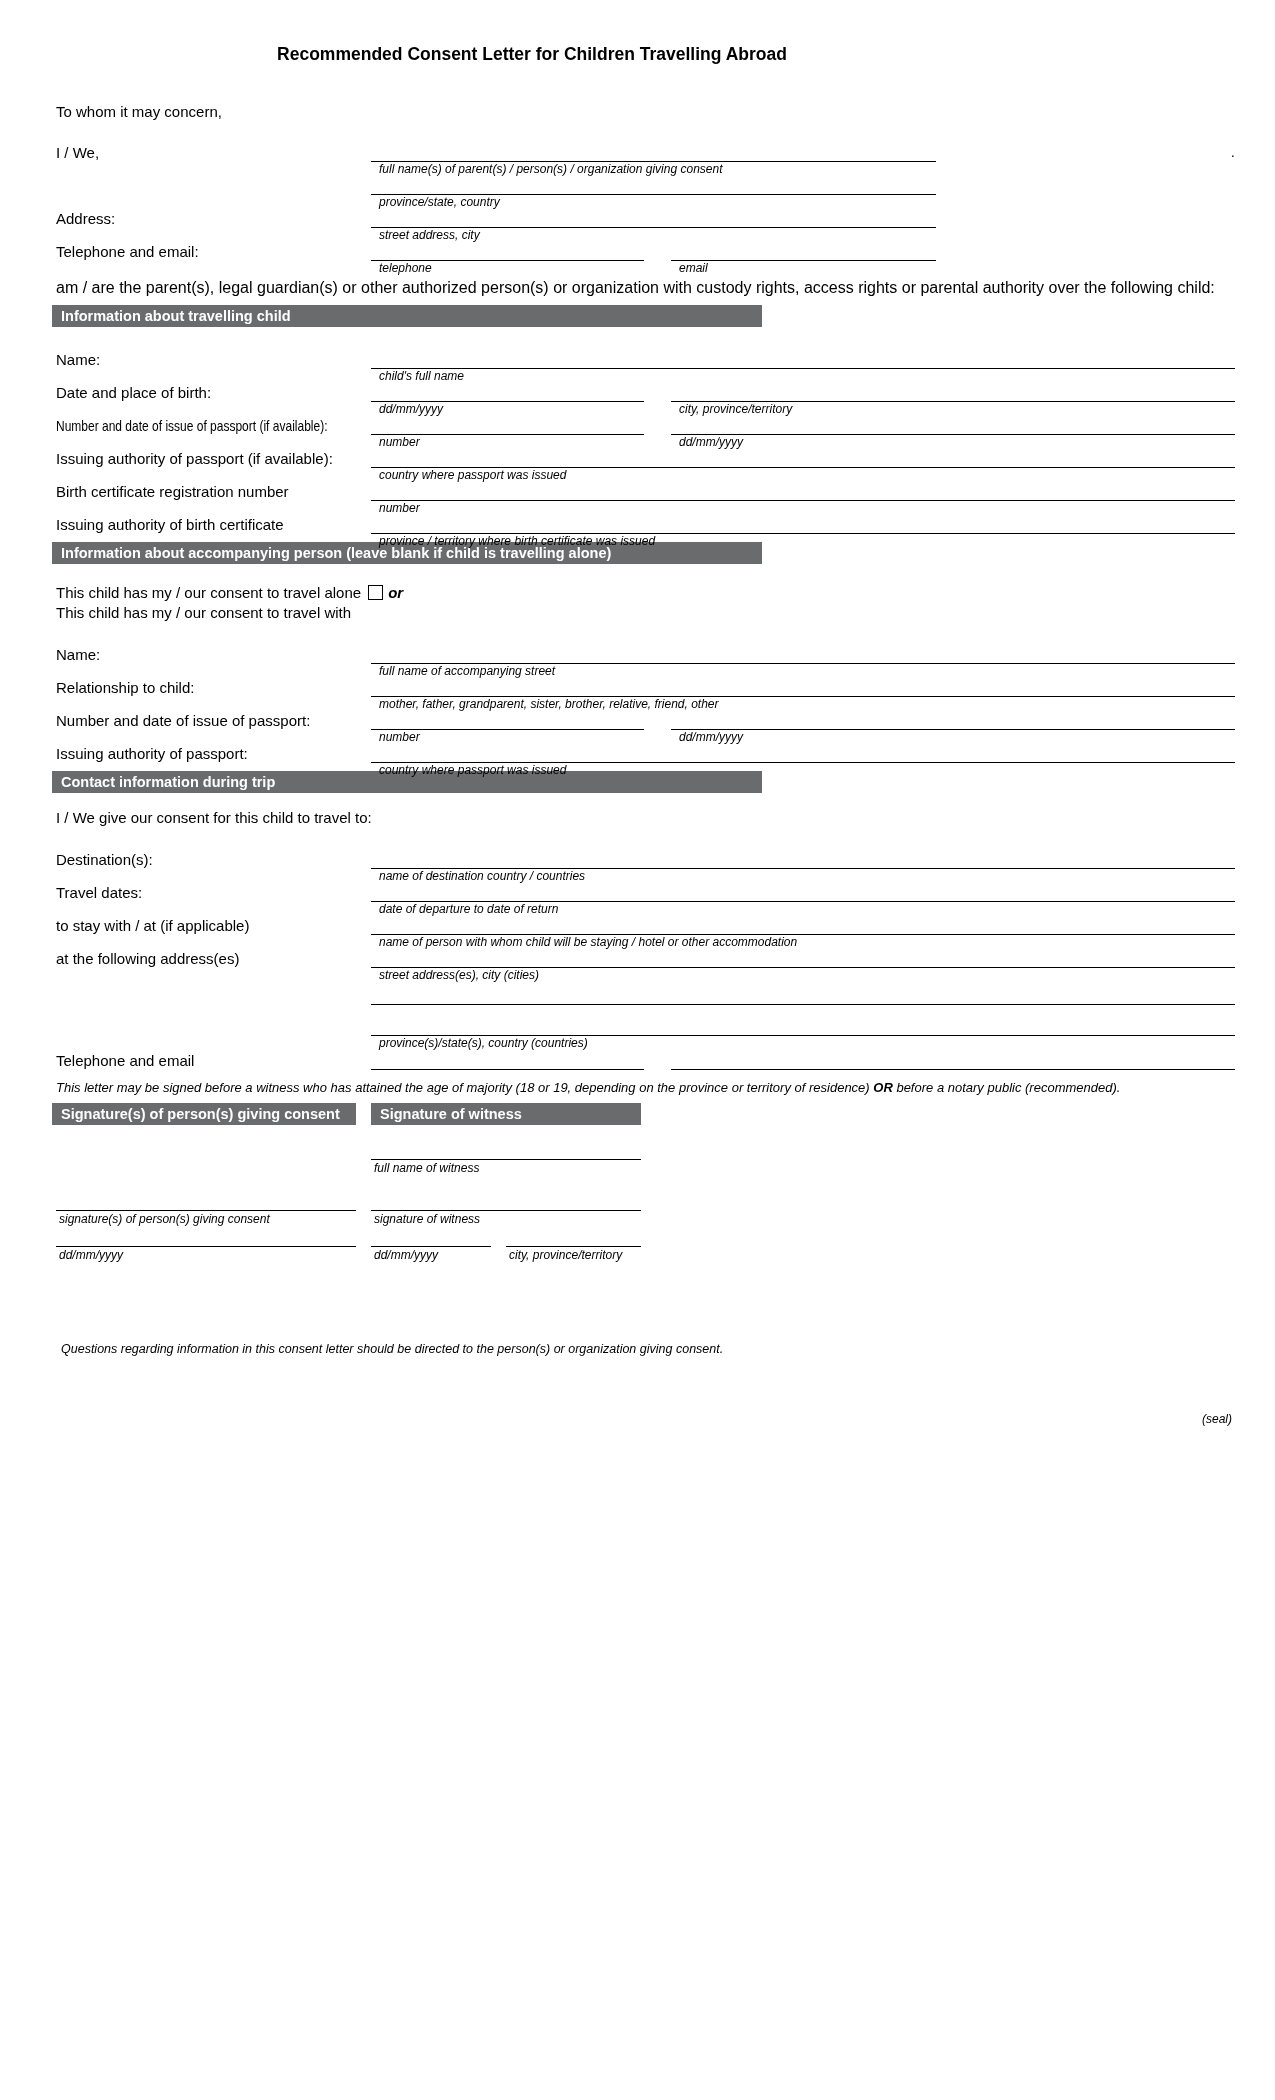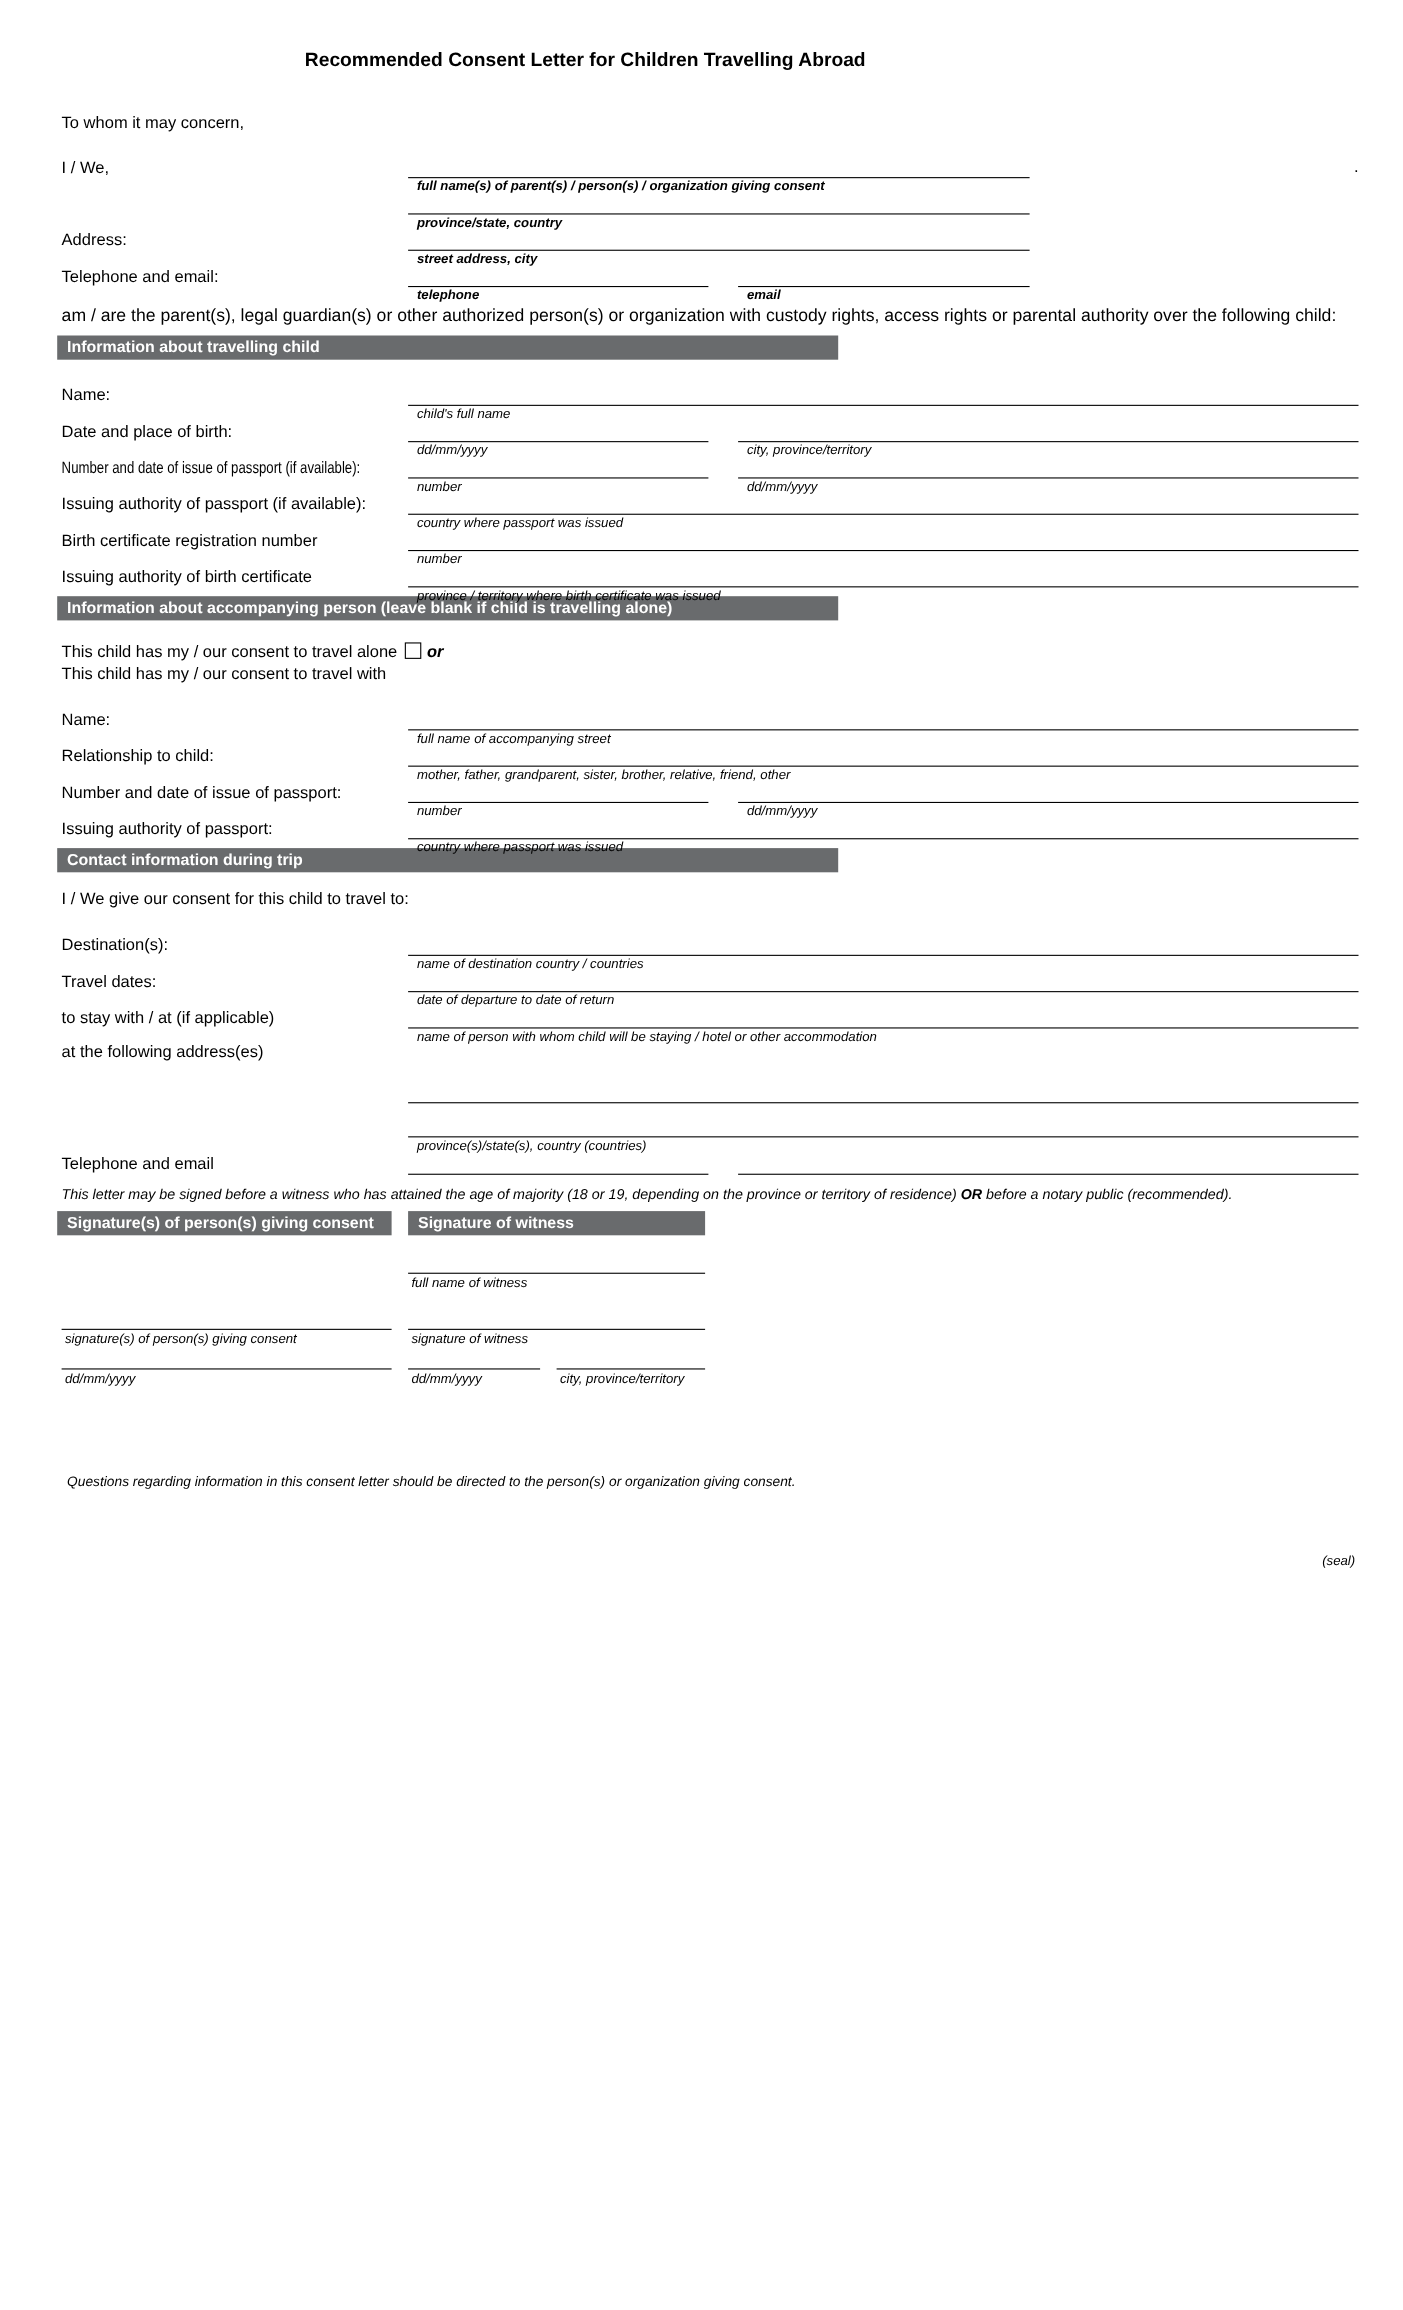--- a/index.html
+++ b/index.html
@@ -10,21 +10,21 @@
 
   .title{width:952px;text-align:center;font-size:17.5px;font-weight:bold;}
 
   .salutation{margin-top:38px;font-size:15px;}
 
   
   .frow{display:flex;position:relative;margin-top:13px;}
   .flabel{width:315px;flex:none;font-size:15px;align-self:flex-end;padding-bottom:1px;}
   .flabel.condensed{transform:scaleX(0.8);transform-origin:left bottom;white-space:nowrap;}
   .fields{display:flex;gap:27px;flex:1;min-width:0;}
-  .fields.narrow{flex:none;width:565px;font-weight:bold;}
+  .fields.narrow{flex:none;width:565px;}
   .ffield{position:relative;border-bottom:1.4px solid #000;height:20px;box-sizing:border-box;}
   .ffield.grow{flex:1;}
   .ffield.w1{width:273px;flex:none;text-align:right;}
   .hint{position:absolute;left:8px;top:100%;margin-top:1px;font-size:12px;
         font-style:italic;white-space:nowrap;}
   .trail{margin-left:auto;align-self:flex-end;font-size:15px;padding-bottom:2px;}
 
   .statement{margin-top:17px;font-size:16px;line-height:19px;}
 
   .sec{margin-left:-4px;margin-top:8px;width:710px;background:#696b6d;color:#fff;
@@ -250,20 +250,25 @@
     <div class="flabel">to stay with / at (if applicable)</div>
     <div class="fields">
       <div class="ffield grow">
         <span class="hint">name of person with whom child will be staying / hotel or other accommodation</span>
       </div>
     </div>
   </div>
 
   <div class="frow">
     <div class="flabel">at the following address(es)</div>
+    <div class="fields">
+      <div class="ffield grow">
+        <span class="hint">street address(es), city (cities)</span>
+      </div>
+    </div>
   </div>
 
   <div class="frow mt17">
     <div class="flabel"></div>
     <div class="fields">
       <div class="ffield grow"></div>
     </div>
   </div>
 
   <div class="frow mt11">

